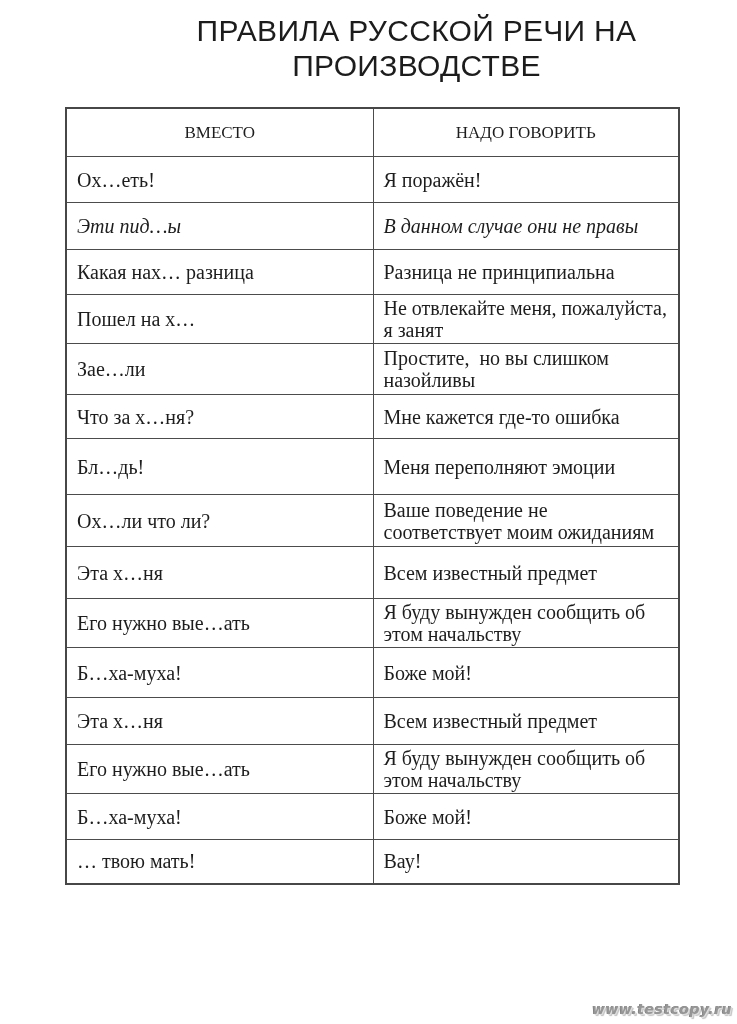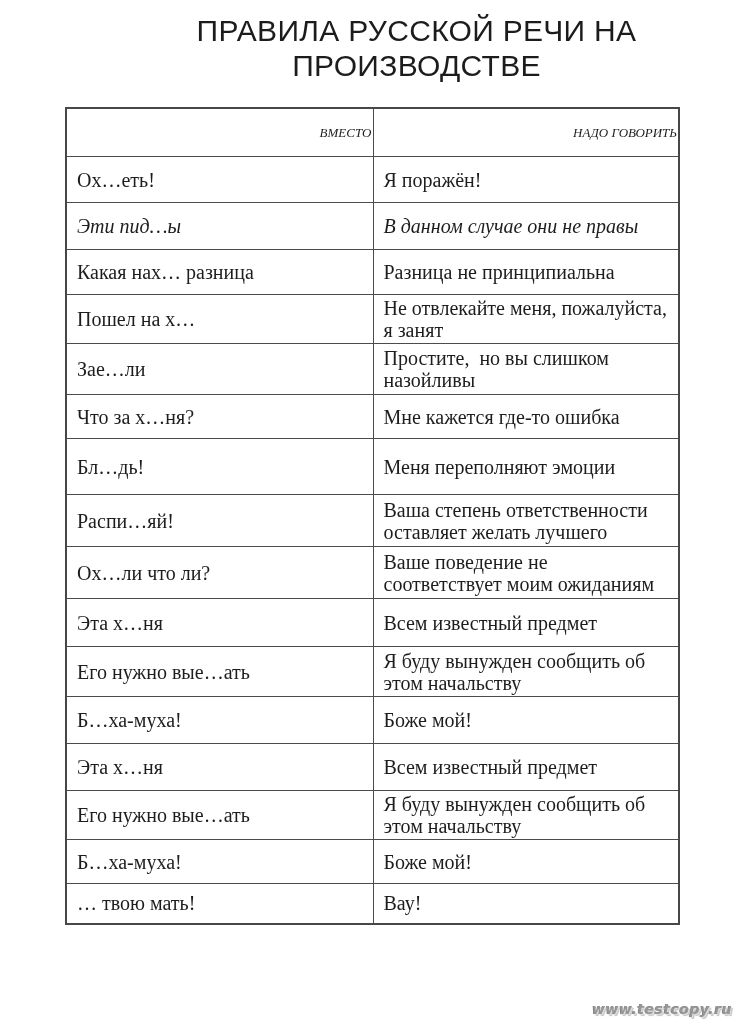--- a/index.html
+++ b/index.html
@@ -37,25 +37,24 @@
     table-layout: fixed;
     color: #1d1d1d;
     border: 2px solid #474747;
   }
   .rules-table th,
   .rules-table td {
     border: 1.5px solid #4c4c4c;
   }
   .rules-table th {
     font-weight: normal;
-    font-size: 13px;
+    font-size: 17px;
     height: 45px;
-    text-align: right;
+    text-align: center;
     vertical-align: middle;
-    font-style: italic;
   }
   .rules-table td {
     font-size: 20px;
     line-height: 22px;
     padding: 2px 8px 2px 10px;
     vertical-align: middle;
     white-space: pre-line;
   }
   
   tbody tr:nth-child(1)  { height: 46px; }
@@ -136,25 +135,20 @@
   <tr>
     <td>Что за х…ня?</td>
     <td>Мне кажется где-то ошибка</td>
   </tr>
 
   <tr>
     <td>Бл…дь!</td>
     <td>Меня переполняют эмоции</td>
   </tr>
 
-  <tr>
-    <td>Распи…яй!</td>
-    <td>Ваша степень ответственности
-оставляет желать лучшего</td>
-  </tr>
 
 
   <tr>
     <td>Ох…ли что ли?</td>
     <td>Ваше поведение не
 соответствует моим ожиданиям</td>
   </tr>
 
   <tr>
     <td>Эта х…ня</td>

